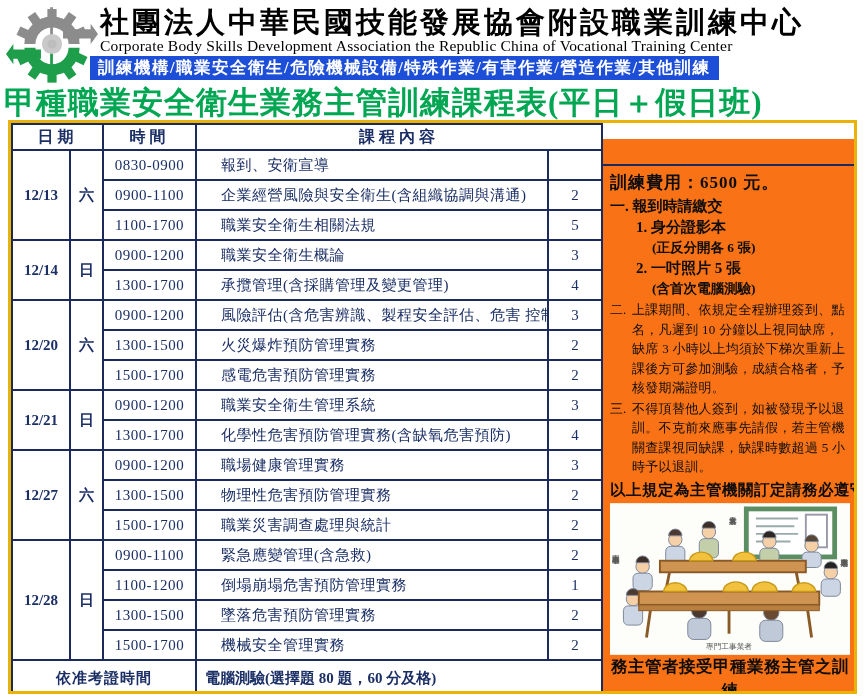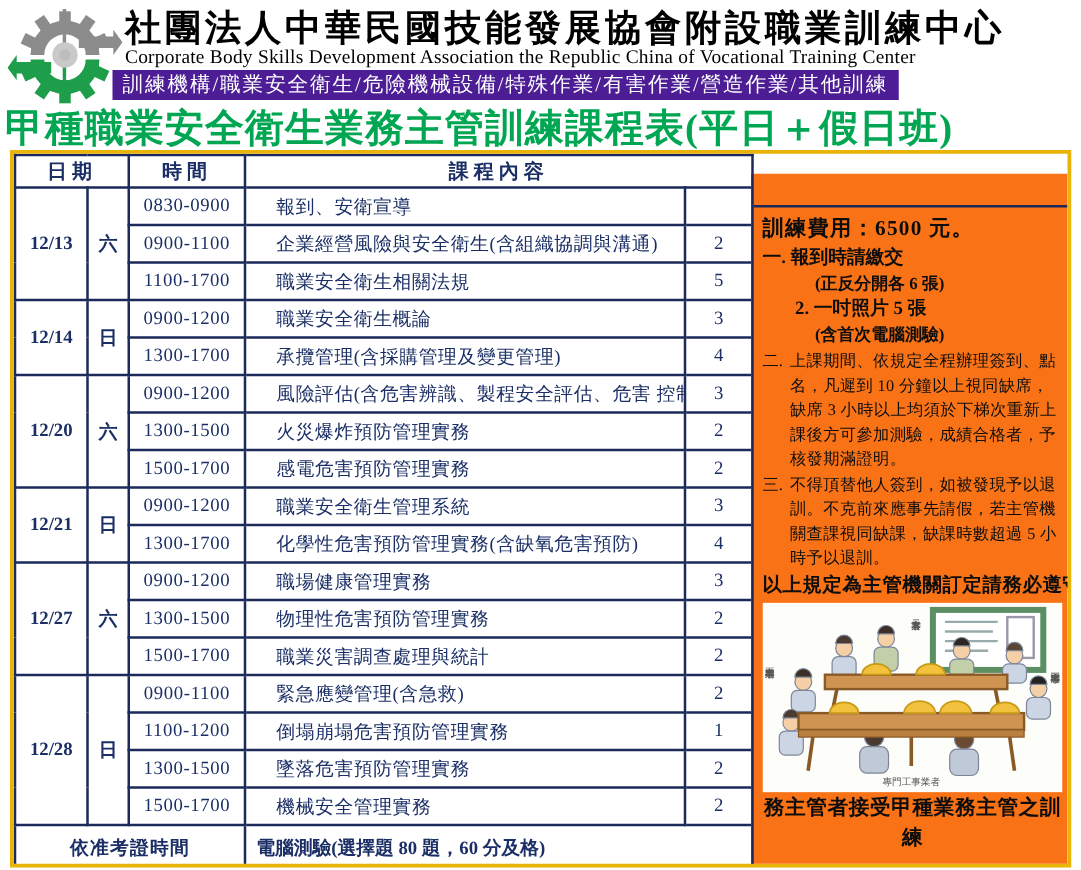--- a/index.html
+++ b/index.html
@@ -8,21 +8,21 @@
   .page { position:relative; width:699px; height:696px; background:#fff; }
 
   
   .logo { position:absolute; left:6px; top:1px; width:92px; height:86px; }
   .org-name { position:absolute; left:100px; top:3px; width:762px;
     font-family:"Liberation Sans","DejaVu Sans",sans-serif;
     font-size:29px; font-weight:bold; color:#000; letter-spacing:3px; white-space:nowrap; }
   .org-en { position:absolute; left:100px; top:37px; width:762px;
     font-size:15.5px; color:#000; white-space:nowrap; letter-spacing:0.2px; }
   .banner { position:absolute; left:90px; top:56px; height:24px; line-height:24px;
-    background:#4c1d95; color:#fff; font-size:16.5px; font-weight:normal;
+    background:#1d4ed8; color:#fff; font-size:16.5px; font-weight:bold;
     letter-spacing:1.5px; padding:0 8px; white-space:nowrap; }
   .course-title { position:absolute; left:4px; top:82px; width:100%; text-align:center;
     font-size:31px; font-weight:bold; color:#00A651; letter-spacing:1px; white-space:nowrap; }
 
   
   .sheet { position:absolute; left:8px; top:120px; width:849px; height:574px;
     border:3px solid #eab308; overflow:hidden; }
   table.sched { border-collapse:collapse; table-layout:fixed; width:590px; }
   table.sched td, table.sched th { border:2px solid #1B2A5B; color:#1B2F66; overflow:hidden; }
   table.sched th { height:26px; font-size:16px; font-weight:bold; letter-spacing:4px; text-align:center; }
@@ -207,20 +207,21 @@
             <td class="c-examcontent" colspan="2">電腦測驗(選擇題 80 題，60 分及格)</td>
           </tr>
         </tbody>
     </table>
 
     <div class="right-panel">
       <div class="rp-headstrip"></div>
       <div class="rp-body">
         <div class="rp-fee">訓練費用：6500 元。</div>
         <div class="rp-i1">一. 報到時請繳交</div>
+        <div class="rp-sub">1.  身分證影本</div>
         <div class="rp-subnote">(正反分開各 6 張)</div>
         <div class="rp-sub">2.  一吋照片 5 張</div>
         <div class="rp-subnote">(含首次電腦測驗)</div>
         <div class="rp-item">
           <span class="marker">二.</span>
           <span class="txt">上課期間、依規定全程辦理簽到、點名，凡遲到 10 分鐘以上視同缺席，缺席 3 小時以上均須於下梯次重新上課後方可參加測驗，成績合格者，予核發期滿證明。</span>
         </div>
         <div class="rp-item">
           <span class="marker">三.</span>
           <span class="txt">不得頂替他人簽到，如被發現予以退訓。不克前來應事先請假，若主管機關查課視同缺課，缺課時數超過 5 小時予以退訓。</span>

